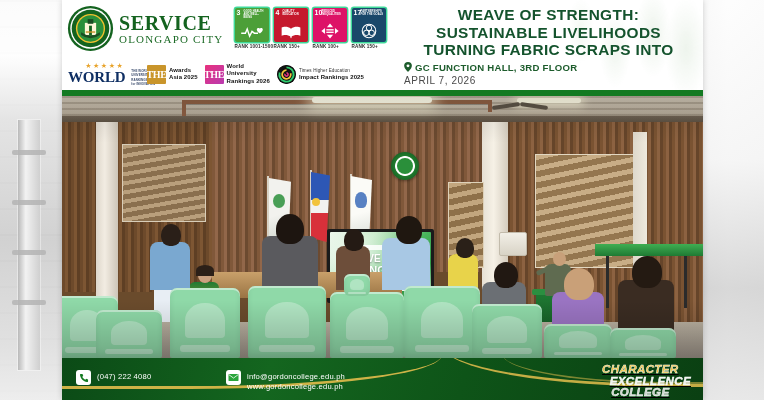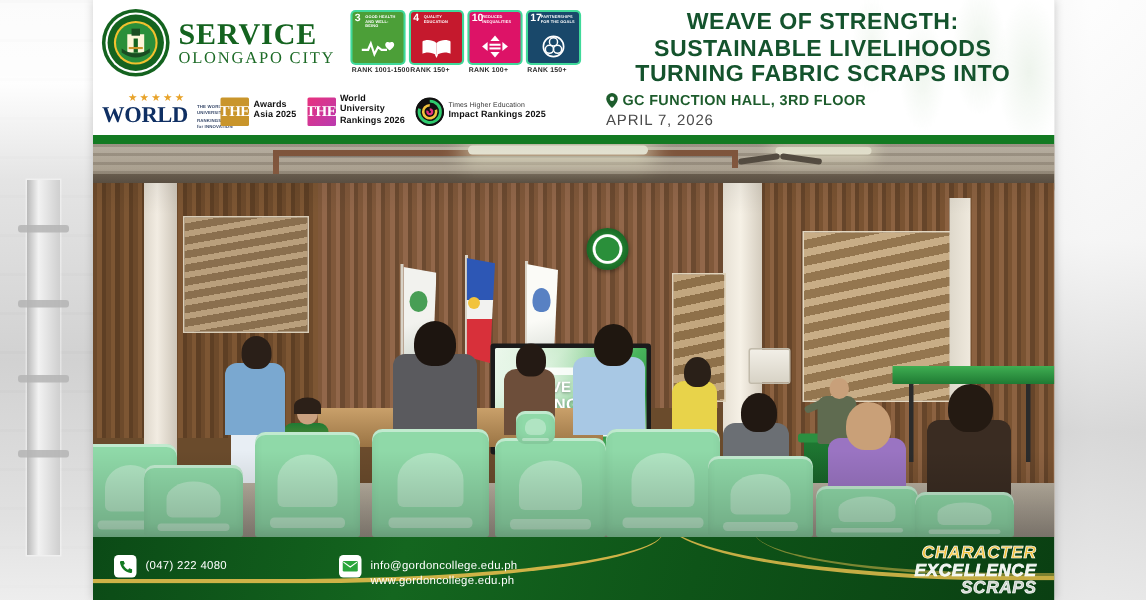--- a/index.html
+++ b/index.html
@@ -254,21 +254,21 @@
     display:flex;align-items:flex-start;padding-left:14px;box-sizing:border-box;
   }
   .contact{display:flex;align-items:flex-start;gap:6px;}
   .ci{
     width:15px;height:15px;flex:0 0 15px;background:#fff;border-radius:3px;
     display:flex;align-items:center;justify-content:center;
   }
   .ctext{font-size:7.6px;color:#ffffff;line-height:1.35;letter-spacing:.2px;white-space:nowrap;padding-top:2px;}
 
   .motto{
-    position:absolute;right:12px;top:6px;text-align:right;line-height:1.02;
+    position:absolute;right:12px;top:6px;text-align:center;line-height:1.02;text-decoration:underline;
   }
   .motto div{
     font-size:11.5px;font-weight:700;font-style:italic;letter-spacing:.4px;
     -webkit-text-stroke:.45px #ffffff;
   }
   .m1{color:#f2c33c;}
   .m2{color:#eef3ee;padding-left:20px;}
   .m3{color:#cdd4cd;}
 </style>
 </head>
@@ -598,17 +598,17 @@
           <span>info@gordoncollege.edu.ph</span><br>
           <span>www.gordoncollege.edu.ph</span>
         </span>
       </div>
 
     </div>
 
     <div class="motto">
       <div class="m1">CHARACTER</div>
       <div class="m2">EXCELLENCE</div>
-      <div class="m3">SCRAPS</div>
+      <div class="m3">COLLEGE</div>
     </div>
   </div>
 
 </div>
 
 </body></html>

